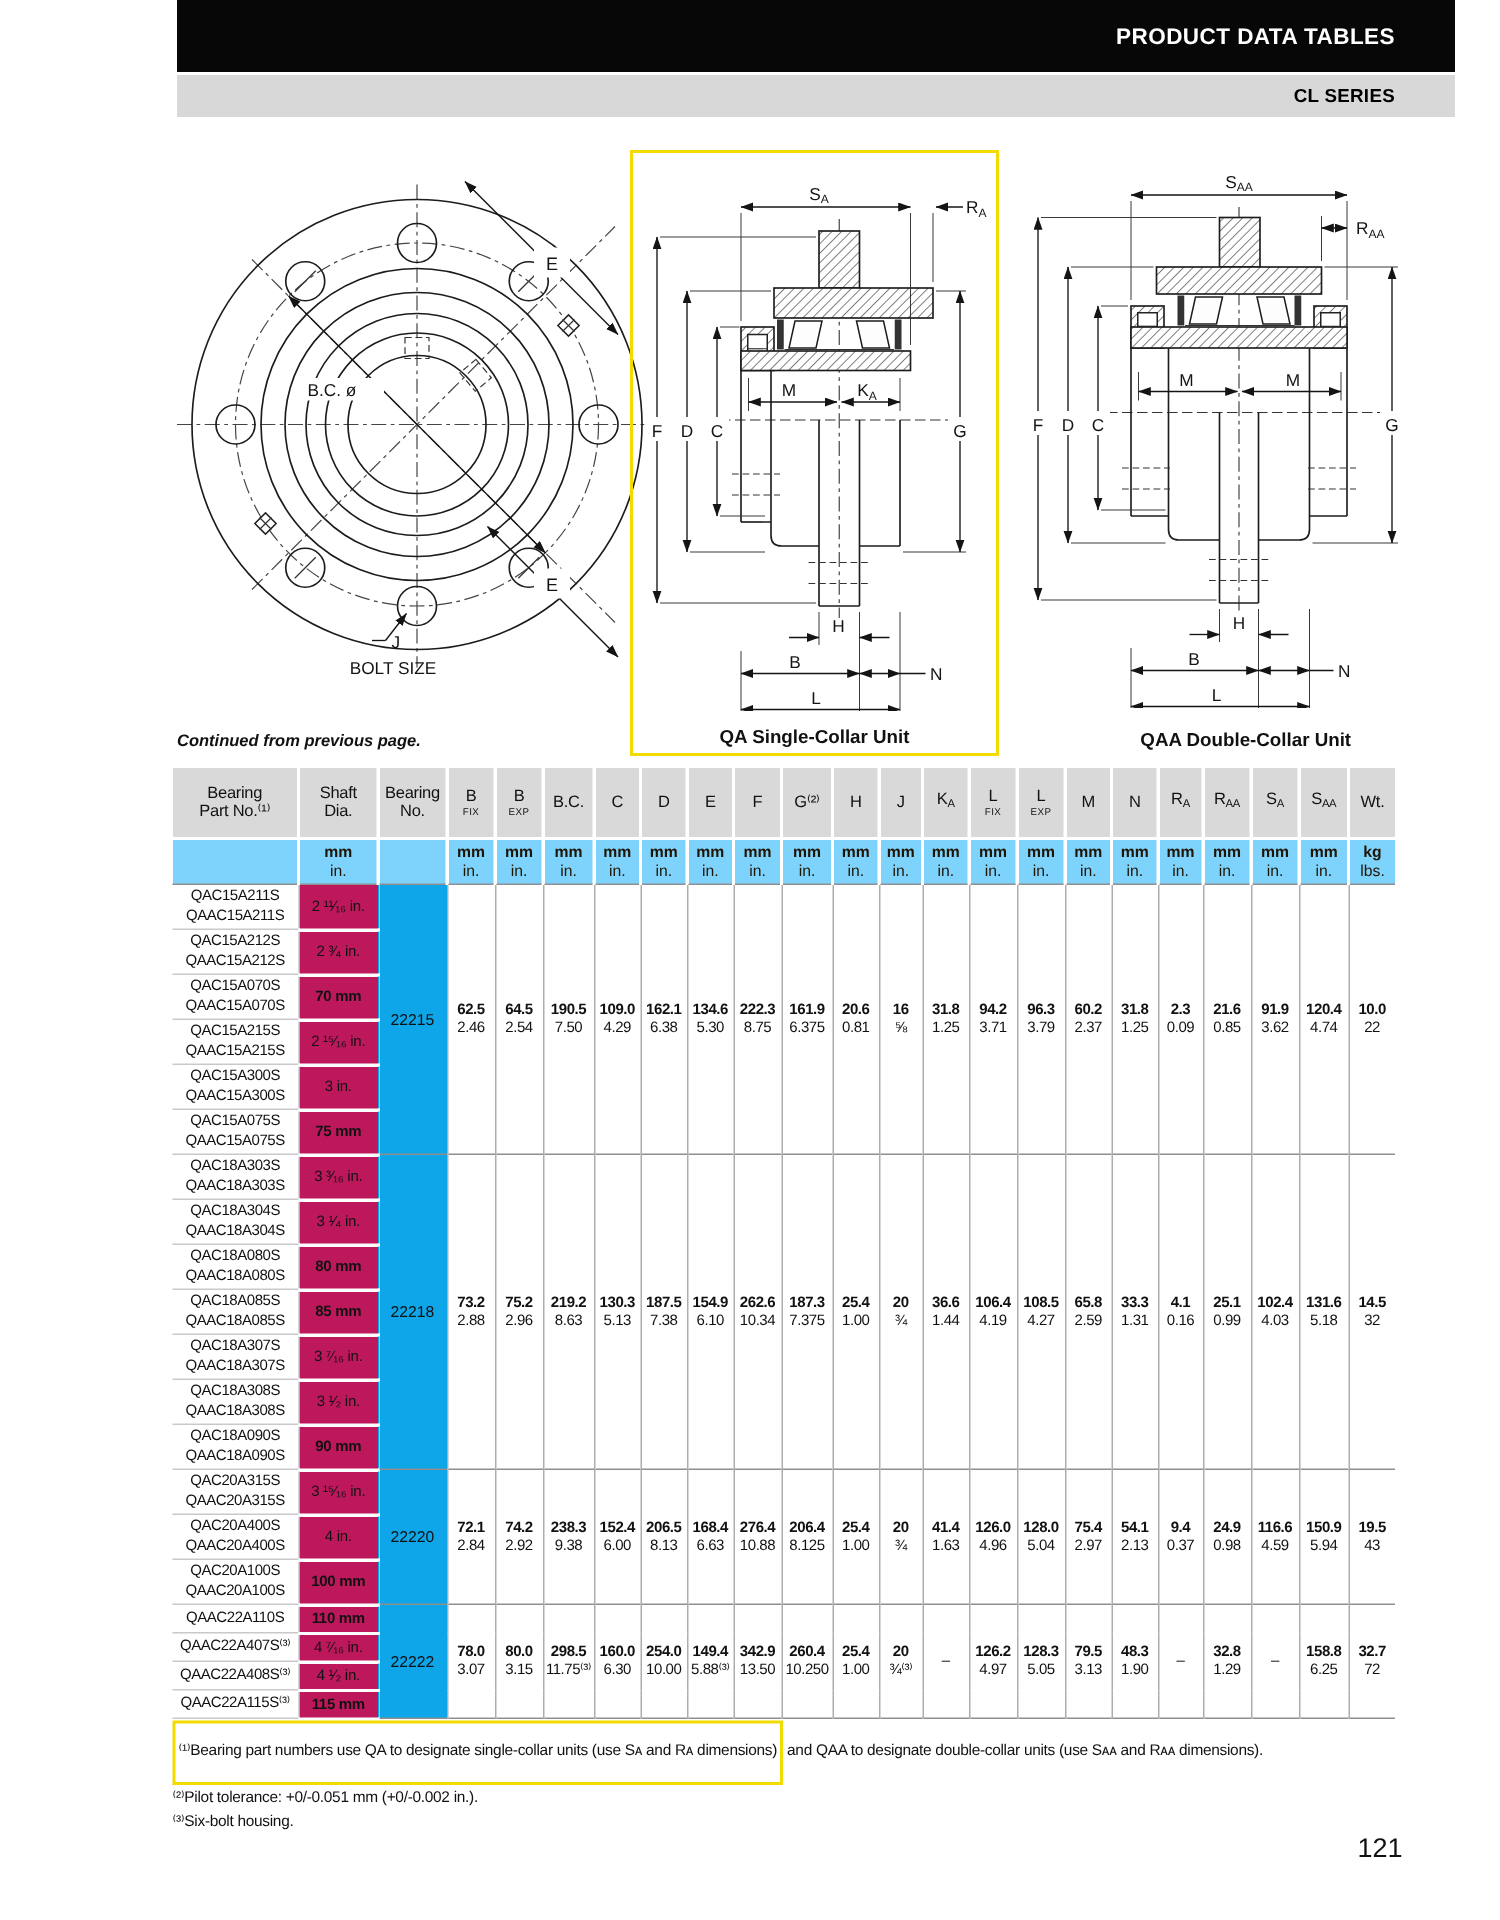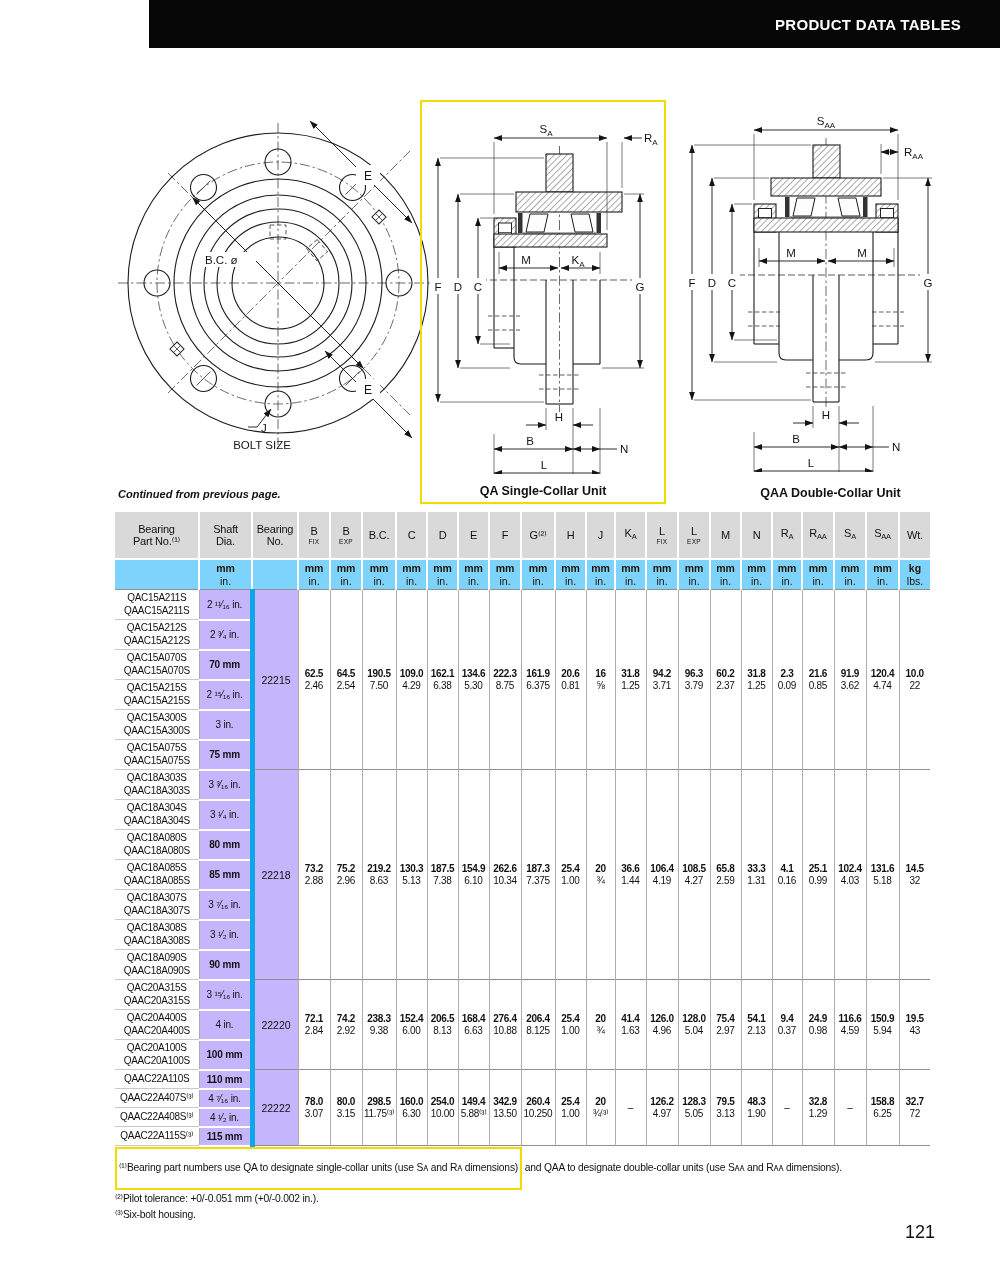--- a/index.html
+++ b/index.html
@@ -1,21 +1,21 @@
 <!DOCTYPE html>
 <html><head>
 <meta charset="utf-8">
 <style>
   html,body{margin:0;padding:0;background:#fff;}
   body{font-family:"Liberation Sans","DejaVu Sans",sans-serif;color:#111;}
   .page{position:relative;width:1000px;height:1280px;background:#fff;overflow:hidden;}
 
   .black-bar{position:absolute;left:118px;top:0;width:852px;height:48px;background:#070707;color:#fff;
     display:flex;align-items:center;justify-content:flex-end;padding-right:40px;box-sizing:border-box;
-    font-weight:bold;font-size:15px;letter-spacing:.3px;margin-left:31px;}
+    font-weight:bold;font-size:15px;letter-spacing:.3px;}
   .series-bar{position:absolute;left:118px;top:50px;width:852px;height:28px;background:#d8d8d8;color:#000;
     display:flex;align-items:center;justify-content:flex-end;padding-right:40px;box-sizing:border-box;
     font-weight:bold;font-size:12.5px;letter-spacing:.2px;}
 
   .continued{position:absolute;left:118px;top:488px;font-style:italic;font-weight:bold;font-size:11px;}
 
   .front-wrap{position:absolute;left:110px;top:96px;width:332px;height:396px;}
   .qa-box{position:absolute;left:420px;top:100px;width:246px;height:404px;border:2.5px solid #f2dc00;box-sizing:border-box;}
   .qaa-wrap{position:absolute;left:676px;top:100px;width:309px;height:404px;}
   .diagram-caption{position:absolute;bottom:4px;left:0;width:100%;text-align:center;font-weight:bold;font-size:12.5px;}
@@ -40,23 +40,23 @@
   .hdr{background:#d9d9d9;height:46px;font-weight:normal;font-size:11px;line-height:12.5px;border-left:2px solid #fff;letter-spacing:-.2px;}
   th.hdr:first-child{border-left:none;}
   .h-under{font-size:6.5px;line-height:7px;letter-spacing:.3px;}
   .h-sub{font-size:7.5px;vertical-align:-2px;}
   .unit{background:#7dd3fc;height:29px;font-size:10.5px;line-height:12.5px;color:#201405;border-left:2px solid #fff;border-top:2px solid #fff;}
   td.unit:first-child{border-left:none;}
   .u-mm{font-weight:bold;}
   tr.double{height:30px;}
   tr.single{height:19px;}
   .part-cell{font-size:10px;line-height:12.5px;letter-spacing:-.3px;border-bottom:1px solid #c9c9c9;background:#fff;}
-  .shaft-cell{background:#c4b5fd;font-size:10px;letter-spacing:-.2px;border-bottom:2px solid #fff;border-left:1px solid #adadad;}
+  .shaft-cell{background:#be185d;font-size:10px;letter-spacing:-.2px;border-bottom:2px solid #fff;border-left:1px solid #adadad;}
   .shaft-cell.bold{font-weight:bold;}
-  .bno-cell{font-size:10.5px;border-left:5px solid #0ea5e9;background:#c4b5fd;}
+  .bno-cell{font-size:10.5px;border-left:1px solid #0ea5e9;background:#0ea5e9;}
   .val-cell{border-left:1px solid #adadad;font-size:10px;line-height:12px;letter-spacing:-.3px;background:#fff;}
   .v-mm{font-weight:bold;}
   .dash{font-size:10px;}
   tr.group-start td{border-top:1px solid #8f8f8f;}
 
   .footnotes{position:absolute;left:115px;top:1147px;width:872px;font-size:10.3px;line-height:16.5px;letter-spacing:-.2px;}
   .fn-highlight{border:2px solid #f2dc00;padding:11px 2px;display:inline-block;margin-bottom:1px;}
   .footer-line{position:absolute;left:145px;top:1231px;width:740px;text-align:center;font-weight:bold;font-size:11.5px;letter-spacing:-.2px;}
   .page-num{position:absolute;right:65px;top:1222px;font-weight:normal;font-size:18px;}
 </style>
@@ -72,20 +72,23 @@
       </marker>
       <pattern id="hatch" width="4.5" height="4.5" patternTransform="rotate(45)" patternUnits="userSpaceOnUse">
         <rect width="4.5" height="4.5" fill="#fff"></rect>
         <line x1="0" y1="0" x2="0" y2="4.5" stroke="#555" stroke-width="1"></line>
       </pattern>
     </defs>
   </svg>
 
   <div class="black-bar">
     <span>PRODUCT DATA TABLES</span>
+  </div>
+  <div class="series-bar">
+    <span>CL SERIES</span>
   </div>
 
   <div class="front-wrap">
     <svg width="332" height="396" viewBox="0 0 332 396">
       <g>
         <line class="cl" x1="8" y1="187" x2="328" y2="187"></line>
         <line class="cl" x1="168" y1="27" x2="168" y2="349"></line>
         <line class="cl" x1="58" y1="297" x2="300" y2="55"></line>
         <line class="cl" x1="58" y1="77" x2="300" y2="319"></line>
       </g>

